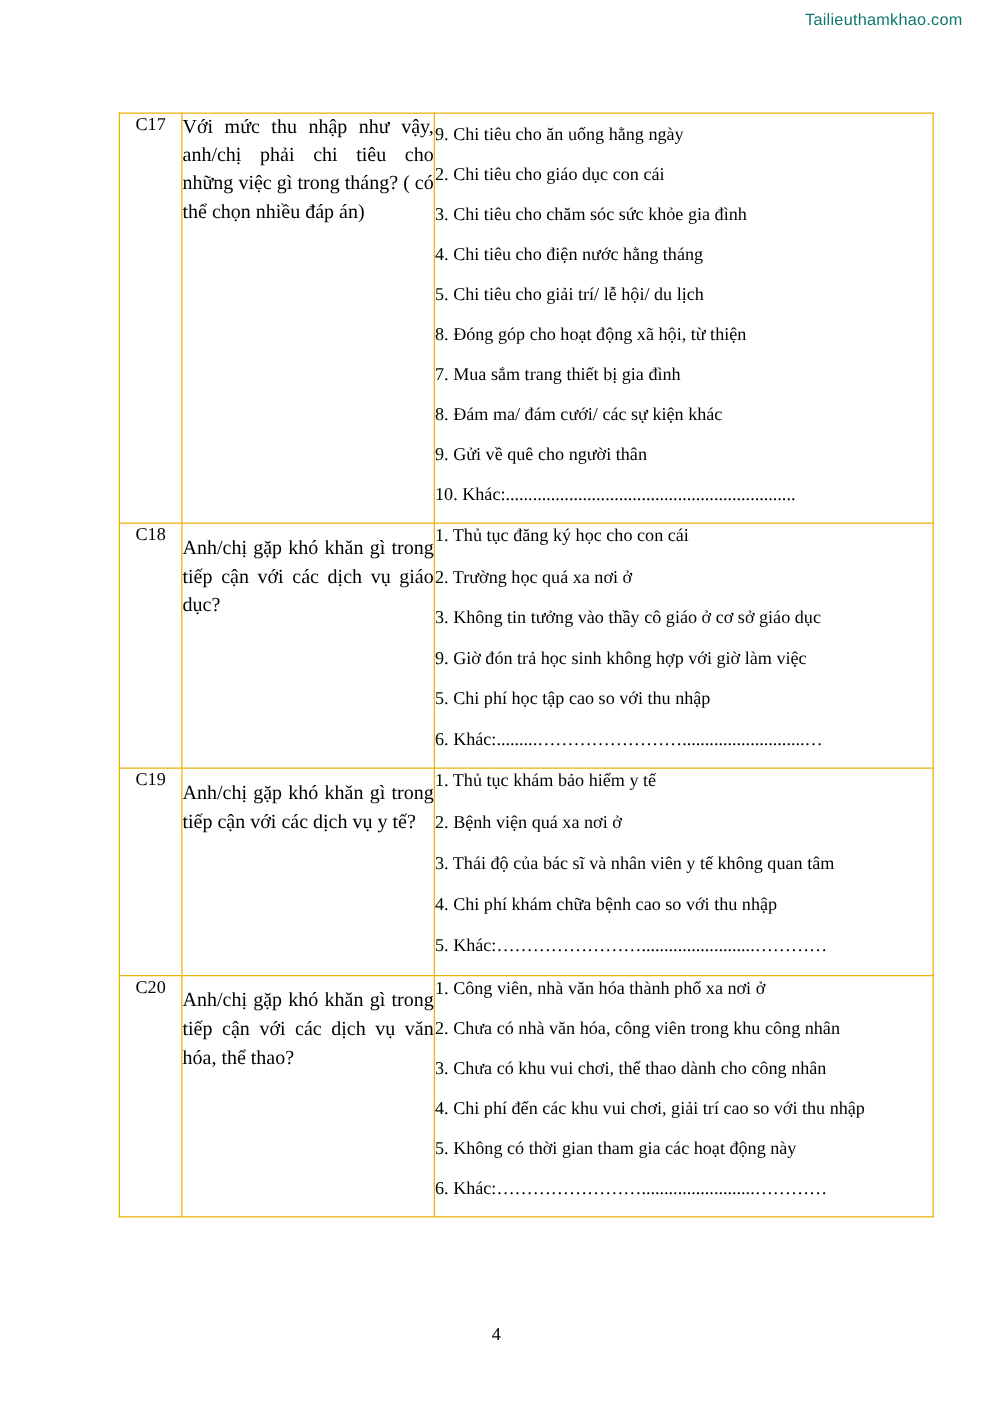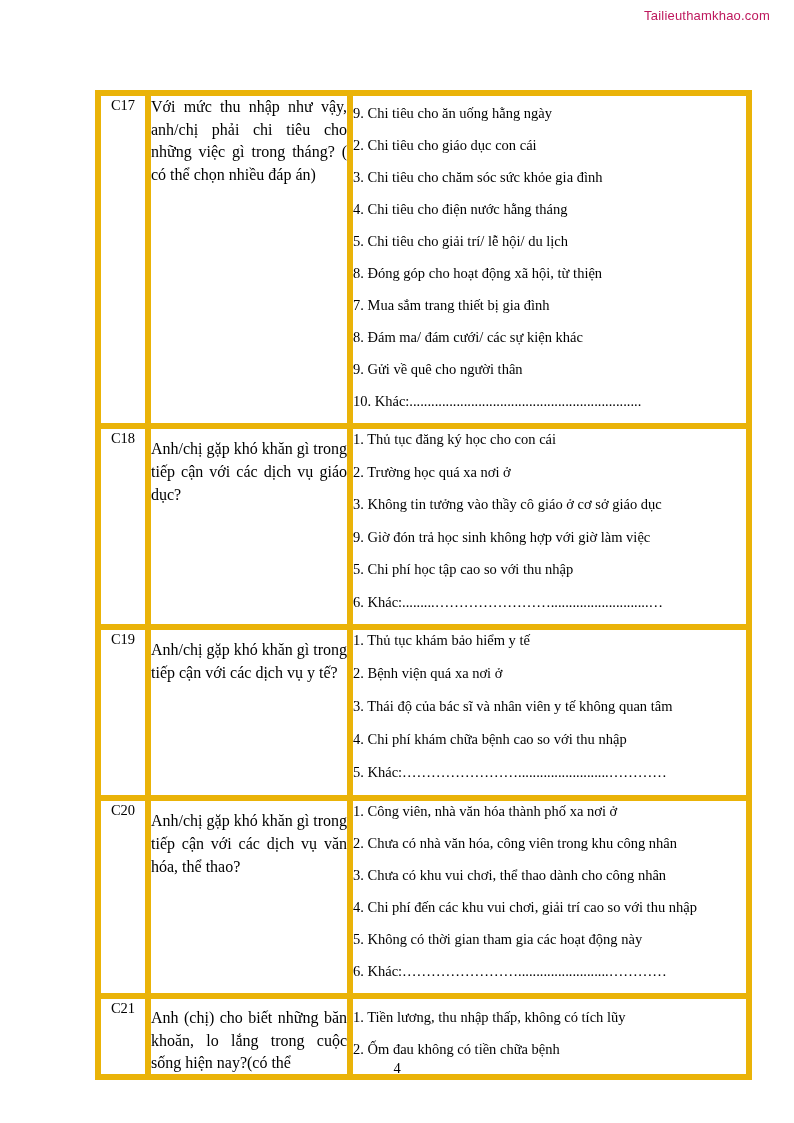--- a/index.html
+++ b/index.html
@@ -22,36 +22,36 @@
     height: 1123px;
     box-sizing: border-box;
   }
   
   .watermark {
     position: absolute;
     top: 8px;
     right: 24px;
     font-family: "Liberation Sans", "DejaVu Sans", sans-serif;
     font-size: 13px;
-    color: #be185d;
+    color: #0f766e;
     letter-spacing: 0.2px;
     white-space: nowrap;
     user-select: none;
   }
   
   .qtable {
     position: absolute;
     left: 95px;
     top: 90px;
     width: 651px;
     border-collapse: collapse;
     table-layout: fixed;
   }
   .qtable td {
-    border: 6px solid #eab308;
+    border: 1px solid #eab308;
     vertical-align: top;
     padding: 0;
   }
   .col-code { width: 50px; }
   .col-question { width: 202px; }
   .col-answers { width: 399px; }
 
   .cell-code {
     text-align: center;
     vertical-align: middle;
@@ -184,31 +184,19 @@
         <td class="cell-answers">
           <div class="ans">1. Công viên, nhà văn hóa thành phố xa nơi ở</div>
           <div class="ans">2. Chưa có nhà văn hóa, công viên trong khu công nhân</div>
           <div class="ans">3. Chưa có khu vui chơi, thể thao dành cho công nhân</div>
           <div class="ans">4. Chi phí đến các khu vui chơi, giải trí cao so với thu nhập</div>
           <div class="ans">5. Không có thời gian tham gia các hoạt động này</div>
           <div class="ans">6. Khác:…………………….........................………… </div>
         </td>
       </tr>
 
-      <tr class="r-c21">
-        <td class="cell-code">
-          <span>C21</span>
-        </td>
-        <td class="cell-question">
-          <span>Anh (chị) cho biết những băn khoăn, lo lắng trong cuộc sống hiện nay?(có thể</span>
-        </td>
-        <td class="cell-answers">
-          <div class="ans">1. Tiền lương, thu nhập thấp, không có tích lũy</div>
-          <div class="ans">2. Ốm đau không có tiền chữa bệnh</div>
-        </td>
-      </tr>
 
     </tbody>
   </table>
 
   <div class="page-number">4</div>
 
 </div>
 
 </body></html>

